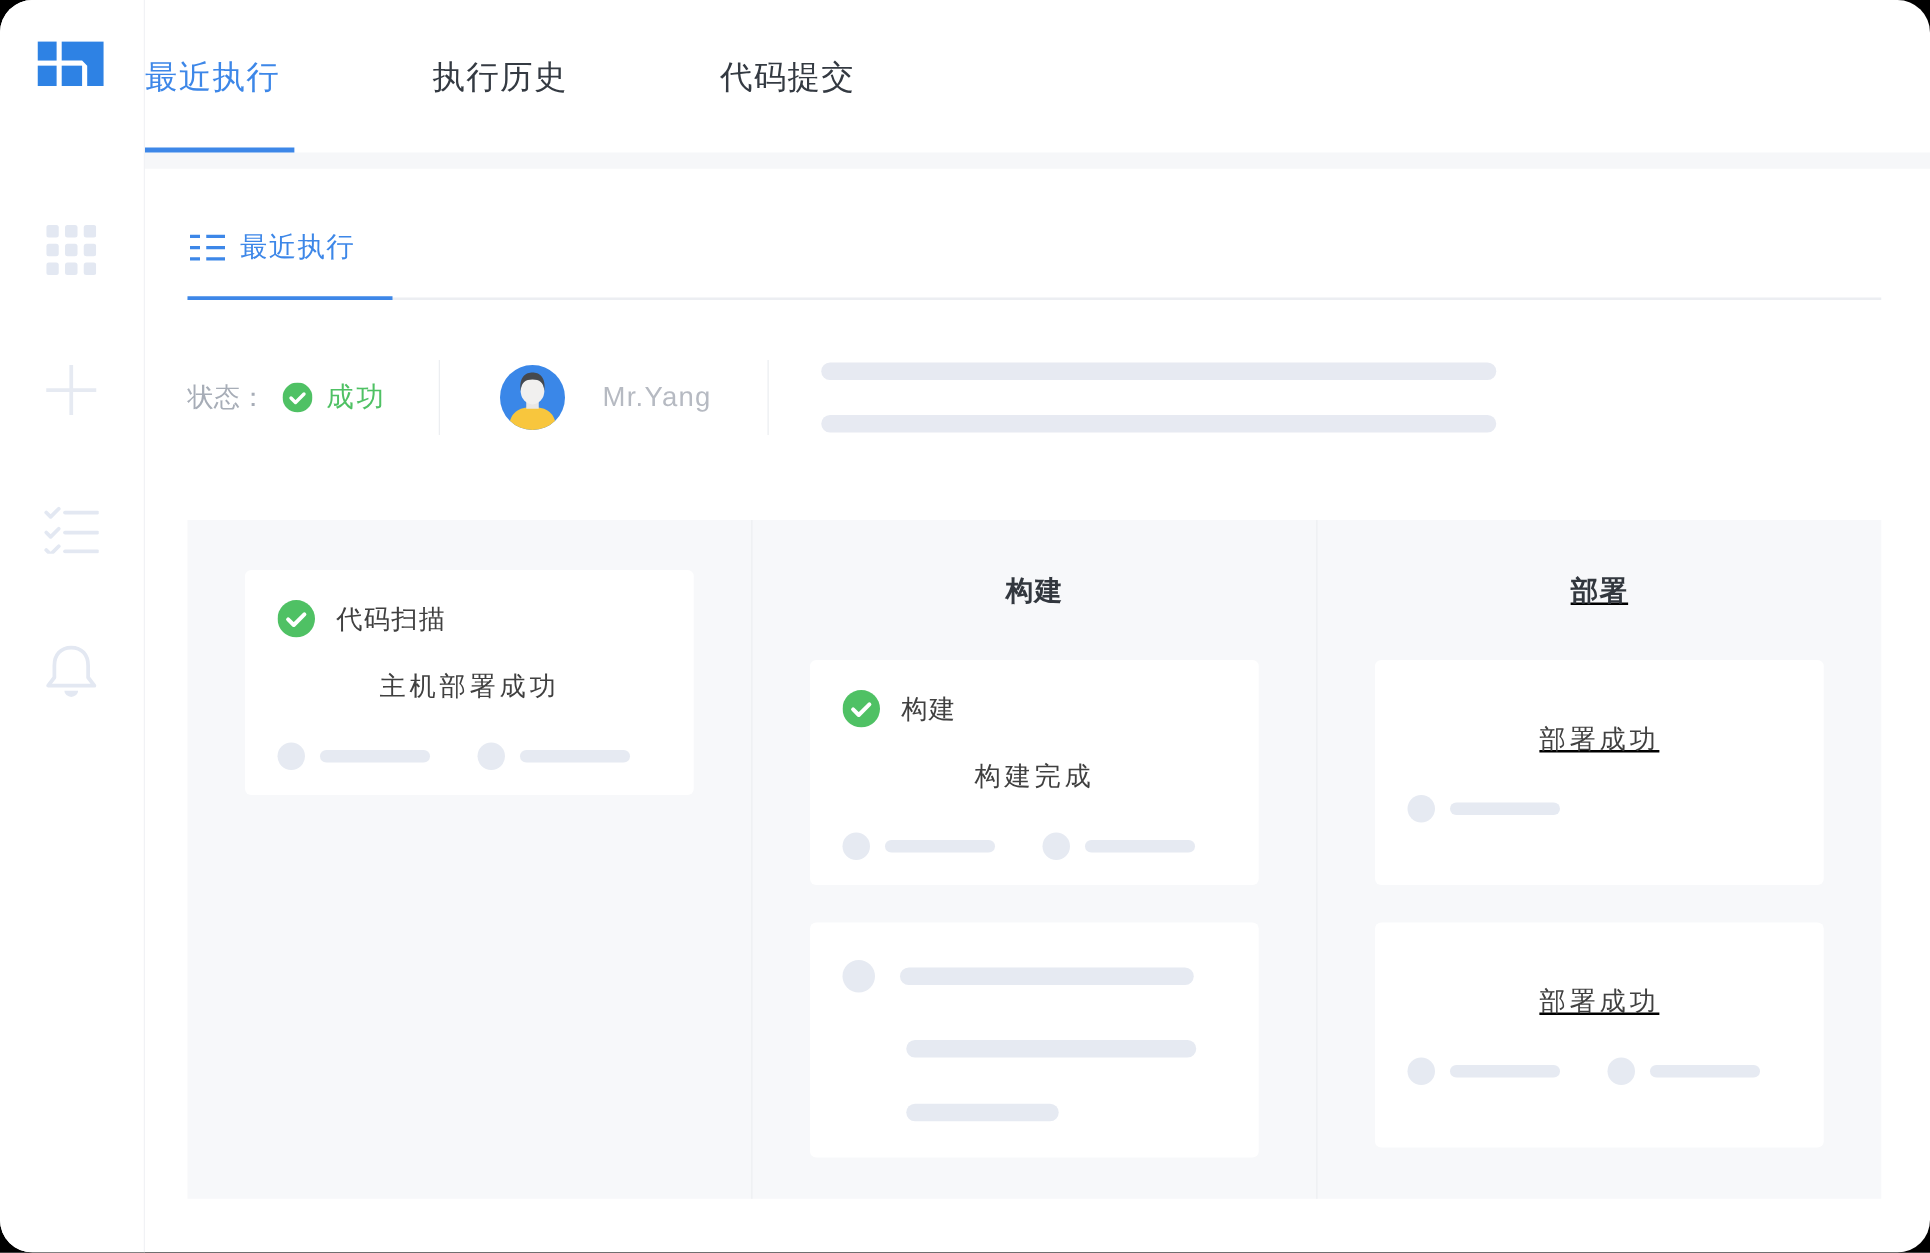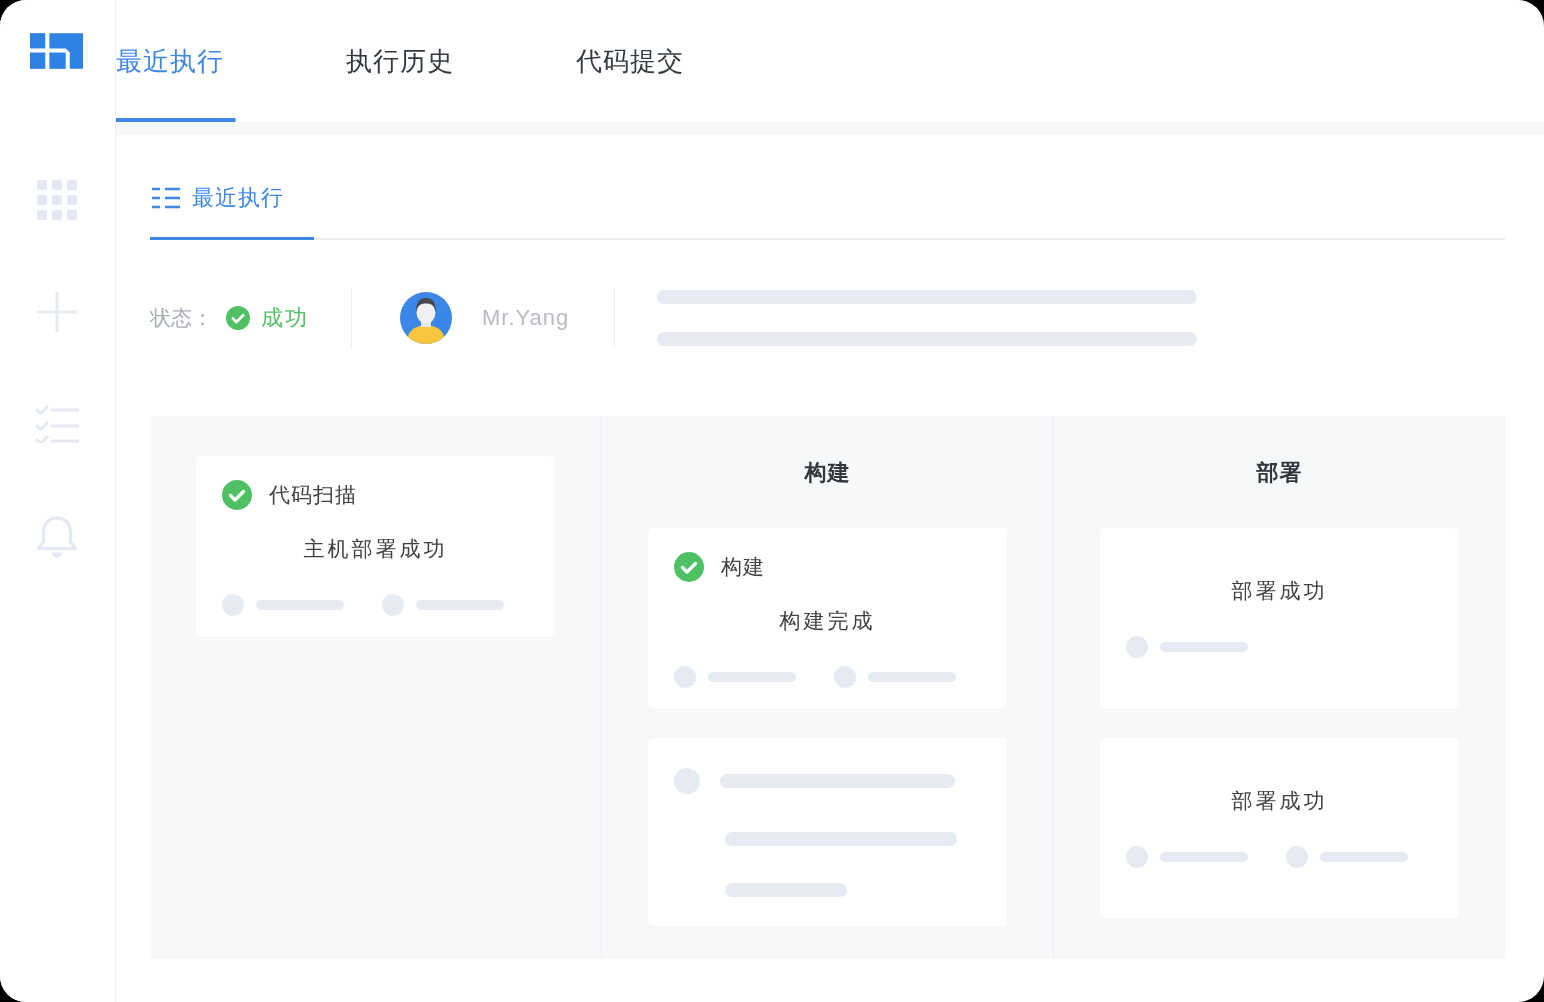--- a/index.html
+++ b/index.html
@@ -35,21 +35,21 @@
   .d1{margin-left:42px;}
   .avatar{width:52px;height:52px;margin-left:48px;display:inline-flex;}
   .user-name{color:#B6BAC2;font-size:22px;margin-left:30px;letter-spacing:1px;}
   .d2{margin-left:45px;}
   .status-skeleton{margin-left:42px;display:flex;flex-direction:column;gap:28px;}
   .status-skeleton .skel-line{width:540px;height:14px;border-radius:7px;background:#E7EAF2;}
 
   
   .pipeline{display:flex;margin-top:68px;height:543px;background:#F7F8FA;}
   .pipe-col{flex:1;border-right:1px solid #EDEEF1;min-width:0;}
-  .pipe-col:last-child{border-right:none;}
+  .pipe-col:last-child{border-right:none;text-decoration:underline;}
   .pipe-col-title{margin-top:42px;text-align:center;font-size:22px;font-weight:600;color:#32373E;letter-spacing:1px;}
   .cards{margin-top:40px;padding:0 46px;}
   .card{background:#fff;border-radius:5px;height:180px;margin-bottom:30px;box-sizing:border-box;padding:24px 26px 0;cursor:pointer;}
   .card-head{display:flex;align-items:center;gap:17px;}
   .check-icon-lg{width:30px;height:30px;display:inline-flex;flex:none;}
   .check-icon-lg svg{width:30px;height:30px;}
   .card-title{font-size:21px;color:#404040;letter-spacing:1px;}
   .card-sub{margin-top:25px;text-align:center;font-size:21px;color:#404040;letter-spacing:3px;}
   .skel-row{margin-top:31px;display:flex;align-items:center;gap:38px;}
   .skel-group{display:flex;align-items:center;gap:12px;}

